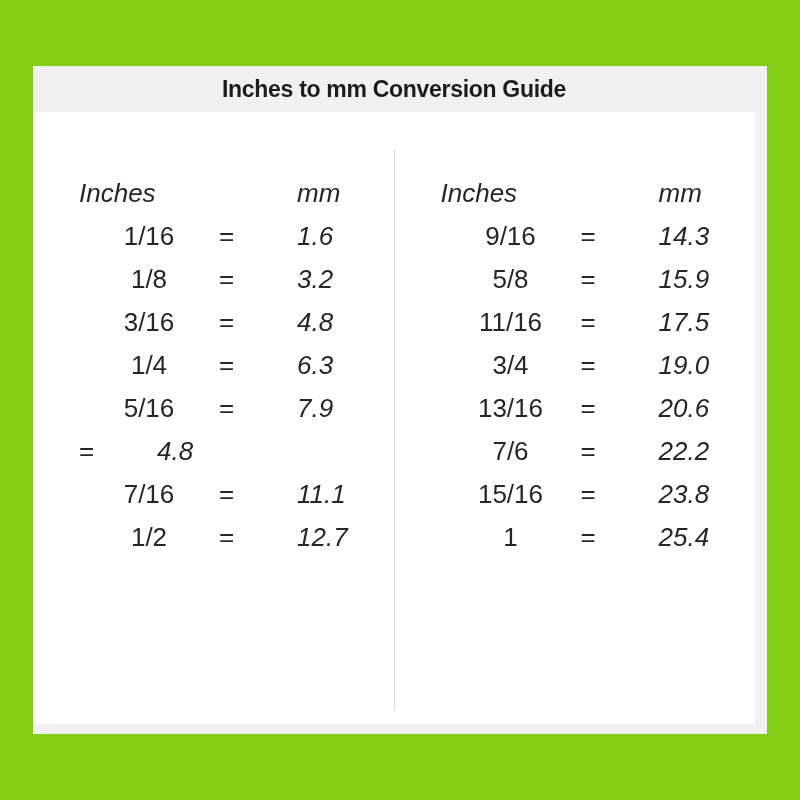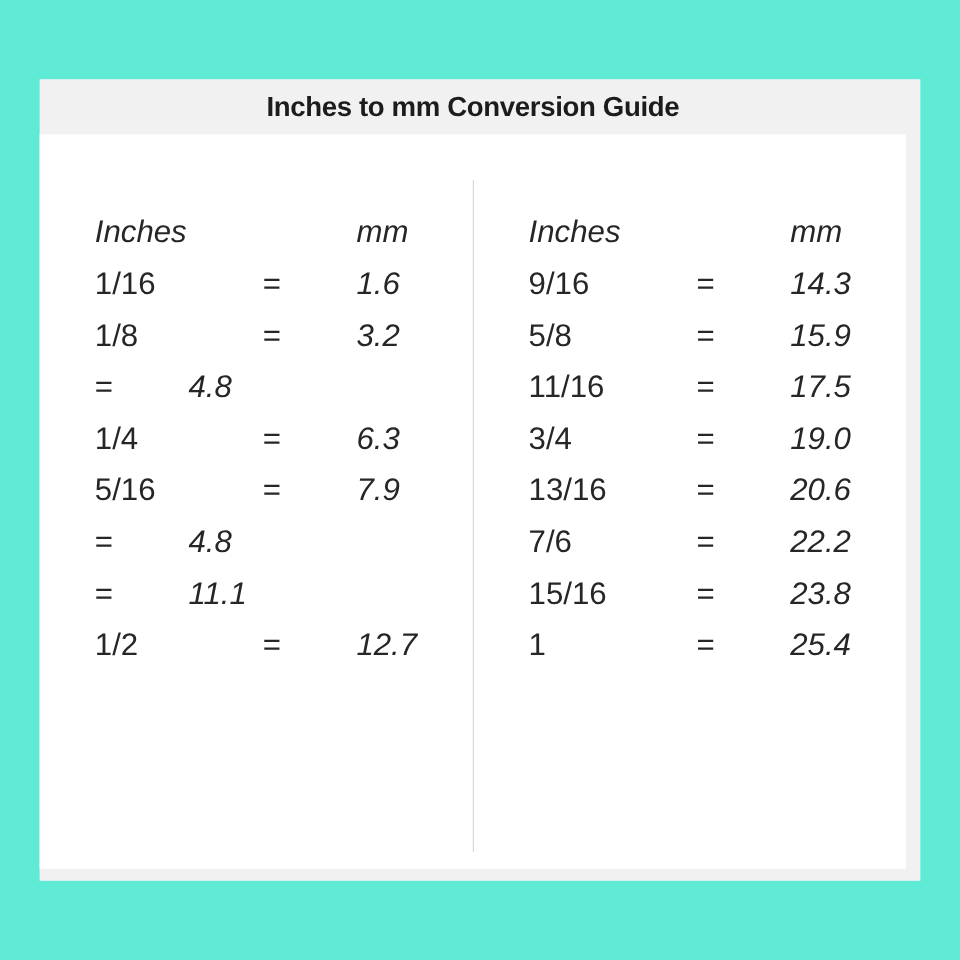--- a/index.html
+++ b/index.html
@@ -8,21 +8,21 @@
     width: 800px;
     height: 800px;
     background: #ffffff;
     font-family: "Liberation Sans", sans-serif;
   }
 
   #page {
     position: relative;
     width: 800px;
     height: 800px;
-    background: #5eead4;
+    background: #84cc16;
     overflow: hidden;
   }
 
   
   .plate {
     position: absolute;
     left: 33px;
     top: 66px;
     width: 734px;
     height: 668px;
@@ -93,21 +93,21 @@
     flex-direction: row;
     align-items: baseline;
     font-size: 26px;
     color: #262626;
     height: 43px;
     line-height: 43px;
   }
 
   .c-inches {
     width: 140px;
-    text-align: left;
+    text-align: center;
     white-space: nowrap;
   }
 
   .c-eq {
     width: 78px;
     text-align: left;
   }
 
   .c-mm {
     flex: 1 1 auto;
@@ -152,38 +152,40 @@
           <span class="c-inches">1/16</span>
           <span class="c-eq">=</span>
           <span class="c-mm">1.6</span>
         </div>
         <div class="row">
           <span class="c-inches">1/8</span>
           <span class="c-eq">=</span>
           <span class="c-mm">3.2</span>
         </div>
         <div class="row">
+          <span class="c-inches">3/16</span>
           <span class="c-eq">=</span>
           <span class="c-mm">4.8</span>
         </div>
         <div class="row">
           <span class="c-inches">1/4</span>
           <span class="c-eq">=</span>
           <span class="c-mm">6.3</span>
         </div>
         <div class="row">
           <span class="c-inches">5/16</span>
           <span class="c-eq">=</span>
           <span class="c-mm">7.9</span>
         </div>
         <div class="row">
           <span class="c-eq">=</span>
           <span class="c-mm">4.8</span>
         </div>
         <div class="row">
+          <span class="c-inches">7/16</span>
           <span class="c-eq">=</span>
           <span class="c-mm">11.1</span>
         </div>
         <div class="row">
           <span class="c-inches">1/2</span>
           <span class="c-eq">=</span>
           <span class="c-mm">12.7</span>
         </div>
       </div>
     </div>

